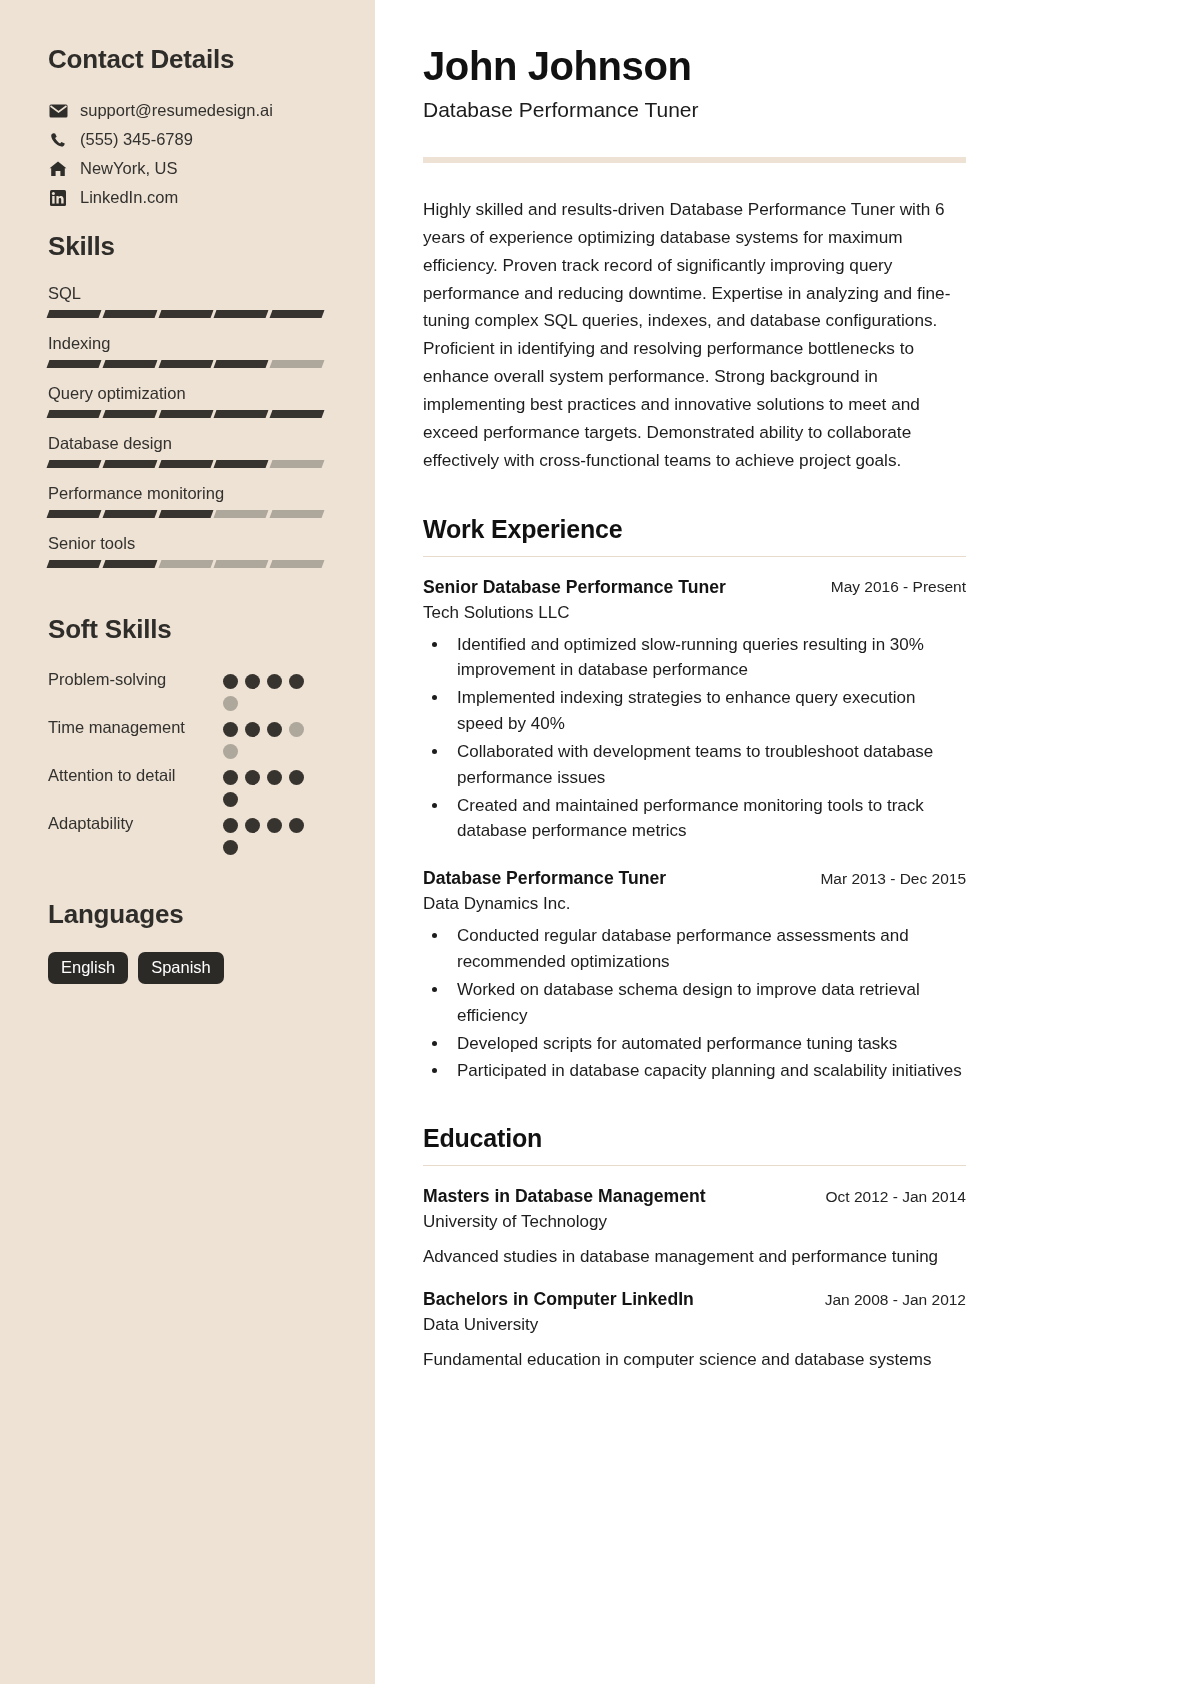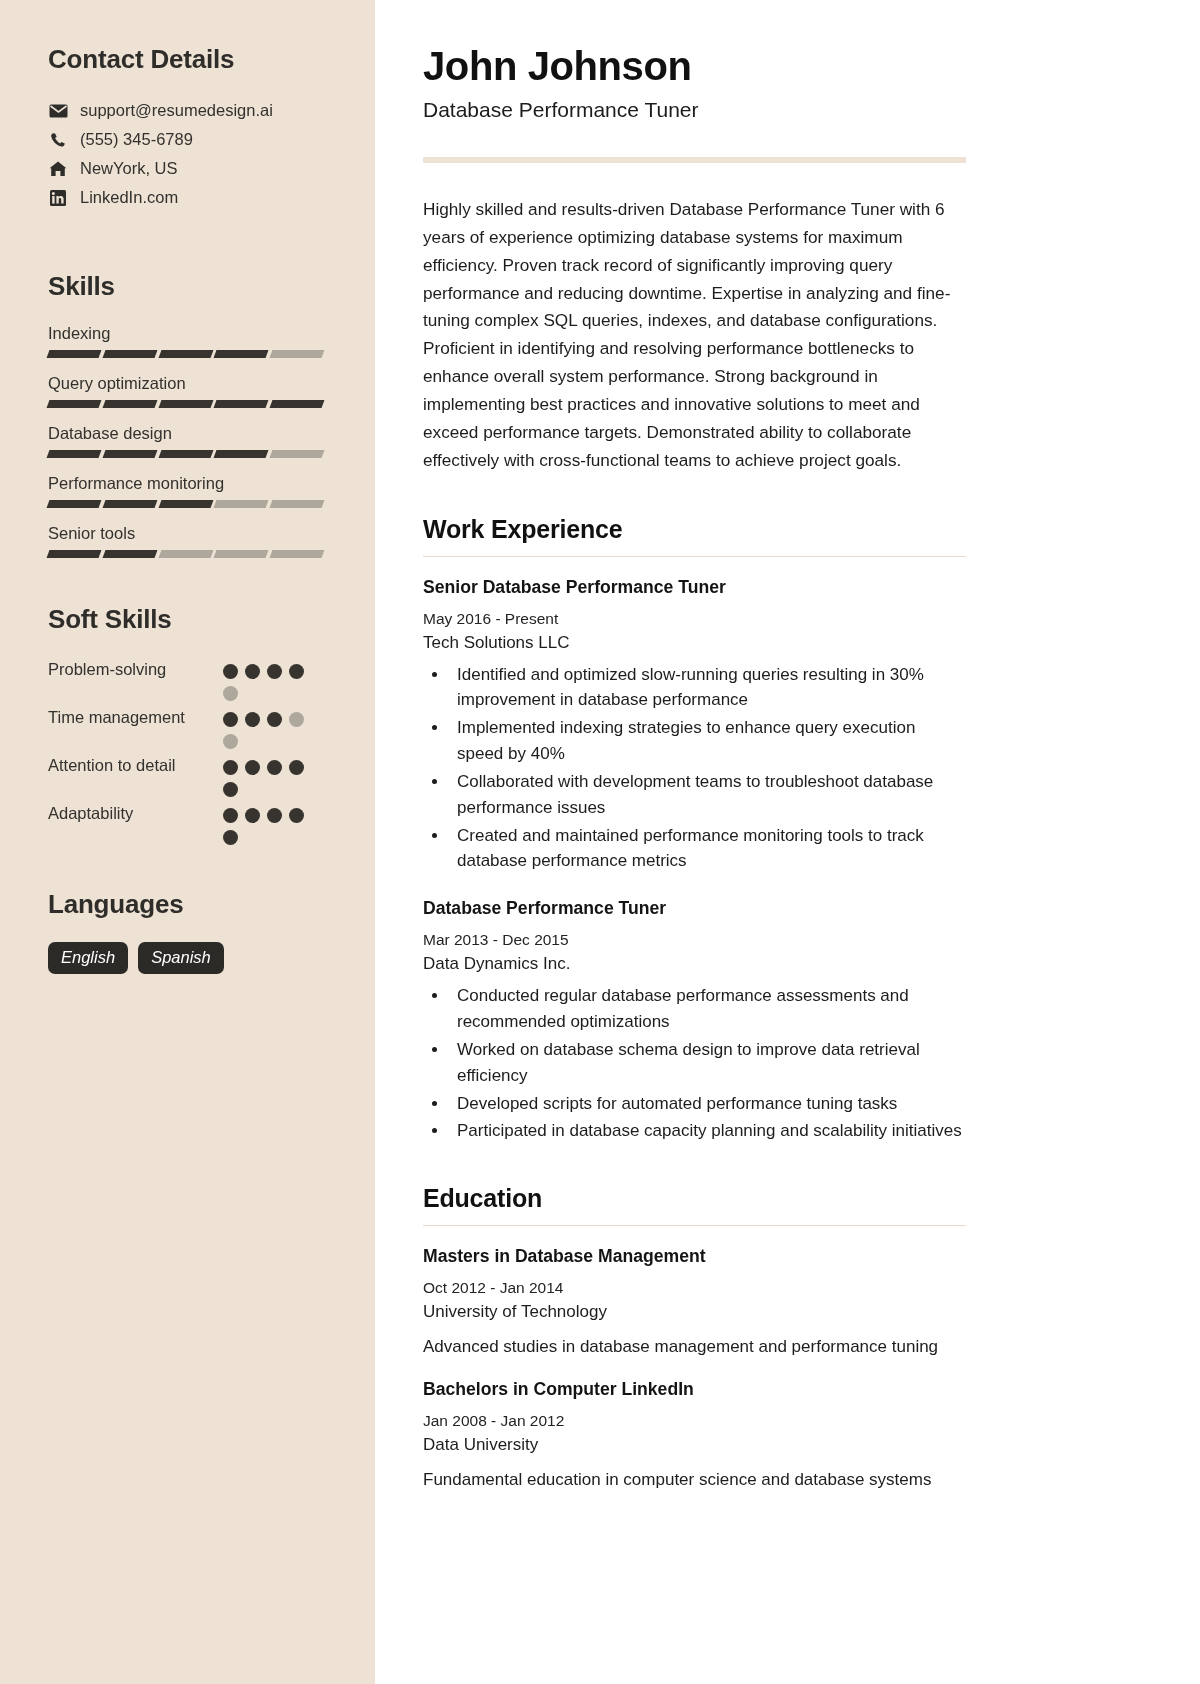--- a/index.html
+++ b/index.html
@@ -26,21 +26,21 @@
   }
   .side-heading {
     font-size: 26px;
     font-weight: bold;
     color: #2f2d2a;
     letter-spacing: -0.2px;
     margin-bottom: 26px;
   }
   .side-heading.skills-h { margin-bottom: 22px; }
 
-  .contact-list { margin-bottom: 64px; }
+  .contact-list { margin-bottom: 24px; }
   .contact-row {
     display: flex;
     align-items: center;
     gap: 12px;
     margin-bottom: 10px;
     font-size: 16.5px;
     color: #33312e;
   }
   .c-icon {
     width: 20px;
@@ -99,21 +99,21 @@
   }
   .dot {
     width: 15px;
     height: 15px;
     border-radius: 50%;
     background: #AEA79B;
   }
   .dot.on { background: #37342f; }
 
   
-  .lang-tags { display: flex; flex-wrap: wrap; gap: 10px; font-style: italic; }
+  .lang-tags { display: flex; flex-wrap: wrap; gap: 10px; }
   .lang-tag {
     background: #2c2a27;
     color: #ffffff;
     font-size: 16.5px;
     padding: 7px 13px 8px;
     border-radius: 7px;
     line-height: 1;
   }
 
   
@@ -156,23 +156,22 @@
     height: 1px;
     background: #E7DCCC;
     margin-top: 12px;
     margin-bottom: 20px;
   }
 
   .entry { margin-bottom: 24px; }
   .entry-top {
     display: flex;
     justify-content: space-between;
-    align-items: flex-start;
+    align-items: center;
     gap: 12px;
-    flex-direction: column;
   }
   .entry-role {
     font-size: 17.6px;
     font-weight: bold;
     color: #141414;
   }
   .entry-date {
     font-size: 15.5px;
     color: #242424;
     white-space: nowrap;
@@ -249,20 +248,30 @@
         </span>
         <span>LinkedIn.com</span>
       </div>
 
     </div>
 
     <div class="skills-section">
       <h2 class="side-heading skills-h">Skills</h2>
       <div id="skills-container">
           <div class="skill-block">
+            <div class="skill-name">SQL</div>
+            <div class="bar-row">
+              <span class="bar-seg on"></span>
+              <span class="bar-seg on"></span>
+              <span class="bar-seg on"></span>
+              <span class="bar-seg on"></span>
+              <span class="bar-seg on"></span>
+            </div>
+          </div>
+          <div class="skill-block">
             <div class="skill-name">Indexing</div>
             <div class="bar-row">
               <span class="bar-seg on"></span>
               <span class="bar-seg on"></span>
               <span class="bar-seg on"></span>
               <span class="bar-seg on"></span>
               <span class="bar-seg"></span>
             </div>
           </div>
           <div class="skill-block">

